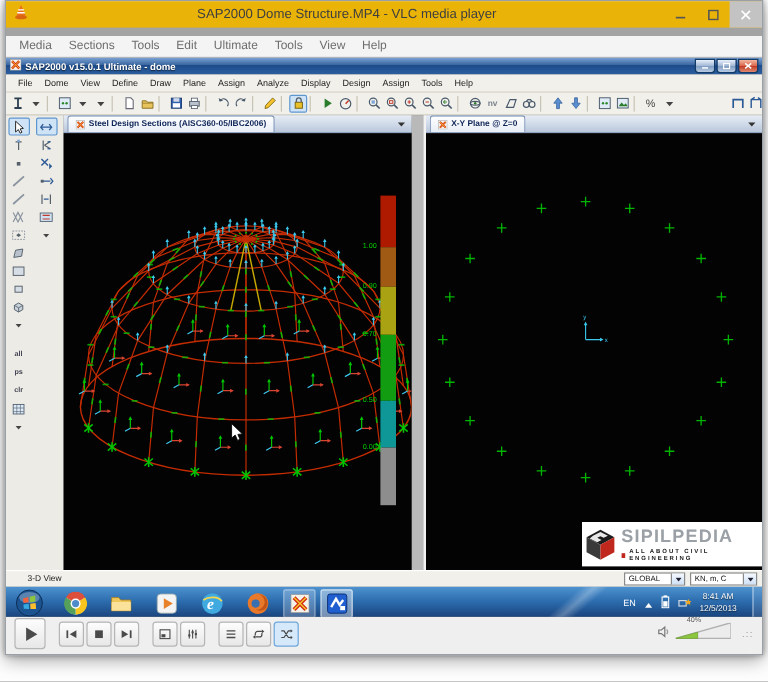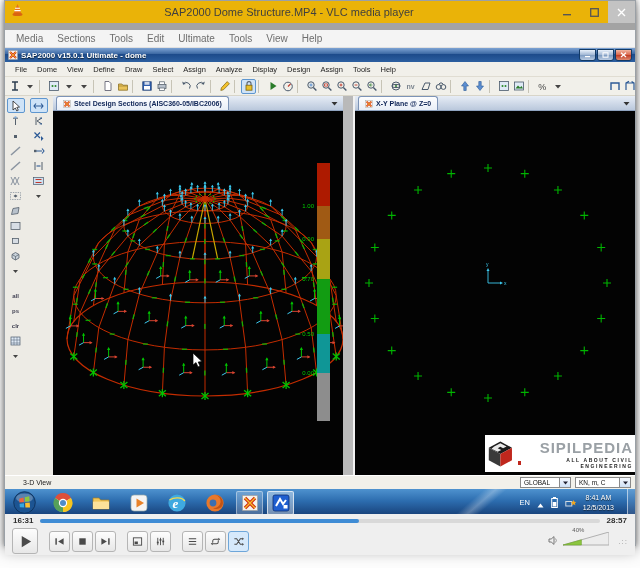--- a/index.html
+++ b/index.html
@@ -43,21 +43,21 @@
        display:flex;align-items:center;gap:3px;padding:0 6px;margin-left:3px;font-size:7px;font-weight:bold;color:#0f2557;white-space:nowrap;}
   .tabdd{margin-left:auto;margin-right:3px;margin-bottom:2px;width:11px;height:9px;display:flex;align-items:center;justify-content:center;}
   .canvas{position:absolute;top:15px;left:0;right:0;bottom:0;background:#030303;overflow:hidden;}
   .splitter{width:12px;background:#b9b9b9;border-right:2px solid #f2f2f2;box-sizing:border-box;height:100%;}
   
   .legend{position:absolute;}
   .lseg{width:100%;}
   .llab{position:absolute;font-size:6px;line-height:6px;text-align:right;width:18px;}
   
   .wm{position:absolute;background:#fff;display:flex;align-items:center;padding:2px 4px 2px 2px;box-sizing:border-box;}
-  .wmtxt{margin-left:4px;text-align:right;}
+  .wmtxt{margin-left:4px;}
   .wmbrand{font-size:15px;font-weight:bold;color:#9aa0a5;letter-spacing:1px;line-height:15px;}
   .wmtagrow{display:flex;align-items:center;gap:3px;}
   .wmsq{width:4px;height:4px;background:#c0271d;}
   .wmtag{font-size:5px;font-weight:bold;color:#1a1a1a;letter-spacing:1.6px;}
   
   .sap-status{height:14px;background:#f1f0ea;border-top:1px solid #fff;display:flex;align-items:center;padding:0 4px;box-sizing:border-box;}
   .sap-status .vl{font-size:7px;color:#222;margin-left:14px;}
   .dropbox{height:11px;background:#fff;border:1px solid #8a8a8a;display:flex;align-items:center;font-size:6.5px;color:#111;box-sizing:border-box;}
   .dropbox .txt{padding:0 3px;flex:1;white-space:nowrap;}
   .dropbox .dda{width:10px;align-self:stretch;background:linear-gradient(#f5f9ff,#cfe0f5);border-left:1px solid #8a8a8a;display:flex;align-items:center;justify-content:center;}
@@ -155,21 +155,21 @@
           </svg>
         </span>
     </div>
 
     <div class="sap-menu" id="sapMenu">
         <span>File</span>
         <span>Dome</span>
         <span>View</span>
         <span>Define</span>
         <span>Draw</span>
-        <span>Select</span>
+        <span>Plane</span>
         <span>Assign</span>
         <span>Analyze</span>
         <span>Display</span>
         <span>Design</span>
         <span>Assign</span>
         <span>Tools</span>
         <span>Help</span>
       </div>
     <div class="sap-tools" id="sapTools">
         <span class="tbtn">
@@ -1138,27 +1138,20 @@
             </svg></span>
         <span class="clock">
           <div>8:41 AM</div>
           <div>12/5/2013</div>
         </span>
         <span class="showdesk"></span>
       </span>
     </div>
   </div>
 
-  <div class="seekrow">
-    <span class="tm">16:31</span>
-    <span class="track">
-        <span class="fill" style="width: 57%;"></span>
-      </span>
-    <span class="tm">28:57</span>
-  </div>
 
   <div class="controls" id="vlcControls">
     <span class="cbtn big">
         <svg width="15" height="15" viewBox="0 0 12 12">
           <path d="M3 1.5 L10.5 6 L3 10.5 Z" fill="#4a4a4a"></path>
         </svg>
       </span>
       <span class="cgap"></span>
       <span class="cbtn">
         <svg width="11" height="11" viewBox="0 0 12 12">

